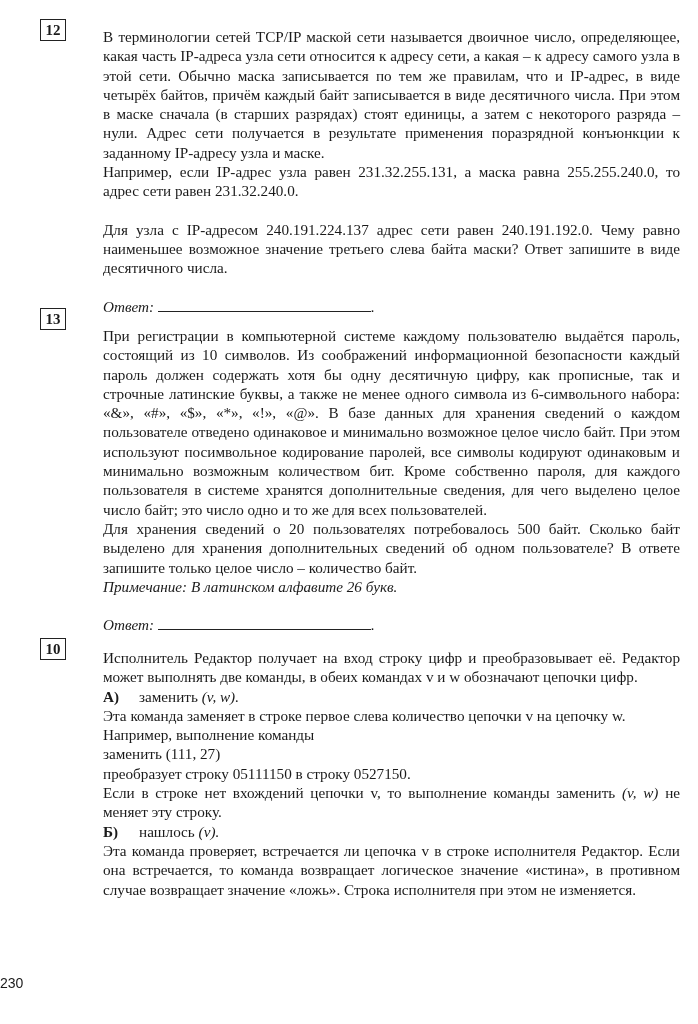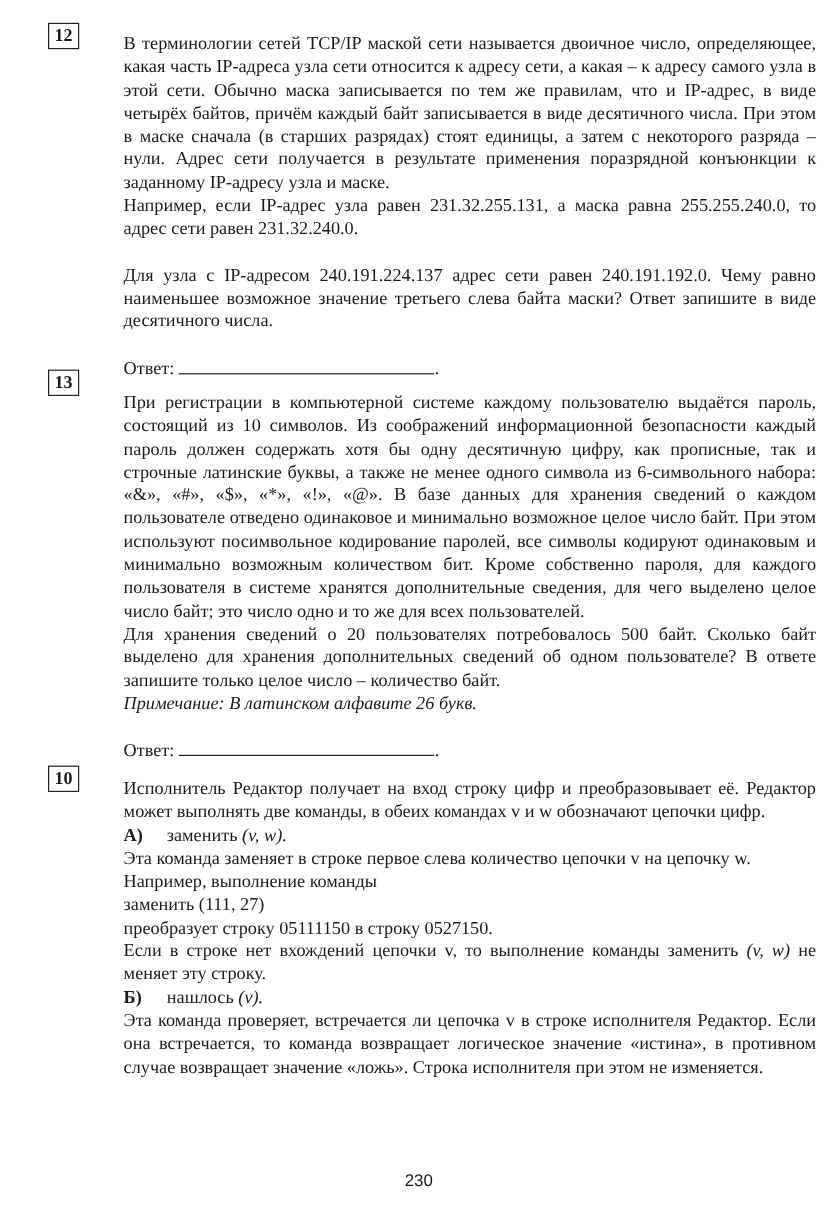--- a/index.html
+++ b/index.html
@@ -13,31 +13,31 @@
     position: absolute; left: 40px; width: 26px; height: 22px;
     border: 1.5px solid #222; box-sizing: border-box;
     font-weight: bold; font-size: 15px; text-align: center; line-height: 20px;
   }
   .body {
     position: absolute; left: 103px; width: 577px;
     line-height: 19.3px; text-align: justify;
   }
   .body p { margin: 0; }
   .gap { height: 19px; }
-  .answer { margin-top: 0; white-space: nowrap; }
+  .answer { margin-top: 0; white-space: nowrap; font-style: italic; }
   .answer-line {
     display: inline-block; width: 213px; border-bottom: 1px solid #222;
     height: 14px; vertical-align: baseline; margin-left: 4px;
   }
   .b { font-weight: normal; }
   .i { font-style: italic; }
   .cmd-label { display: inline-block; width: 36px; font-weight: bold; }
   .page-num {
     position: absolute; left: 0; width: 698px; top: 975px;
-    text-align: center; font-family: "Liberation Sans", "DejaVu Sans", sans-serif; font-size: 14px;
+    text-align: left; font-family: "Liberation Sans", "DejaVu Sans", sans-serif; font-size: 14px;
   }
 </style>
 </head>
 <body>
 
 <div class="task" style="top:0;">
   <div class="num-box" style="top:19px;">12</div>
   <div class="body" style="top:27px;">
     <p>В терминологии сетей TCP/IP маской сети называется двоичное число, определяющее, какая часть IP-адреса узла сети относится к адресу сети, а какая – к адресу самого узла в этой сети. Обычно маска записывается по тем же правилам, что и IP-адрес, в виде четырёх байтов, причём каждый байт записывается в виде десятичного числа. При этом в маске сначала (в старших разрядах) стоят единицы, а затем с некоторого разряда – нули. Адрес сети получается в результате применения поразрядной конъюнкции к заданному IP-адресу узла и маске.</p>
     <p>Например, если IP-адрес узла равен 231.32.255.131, а маска равна 255.255.240.0, то адрес сети равен 231.32.240.0.</p>

